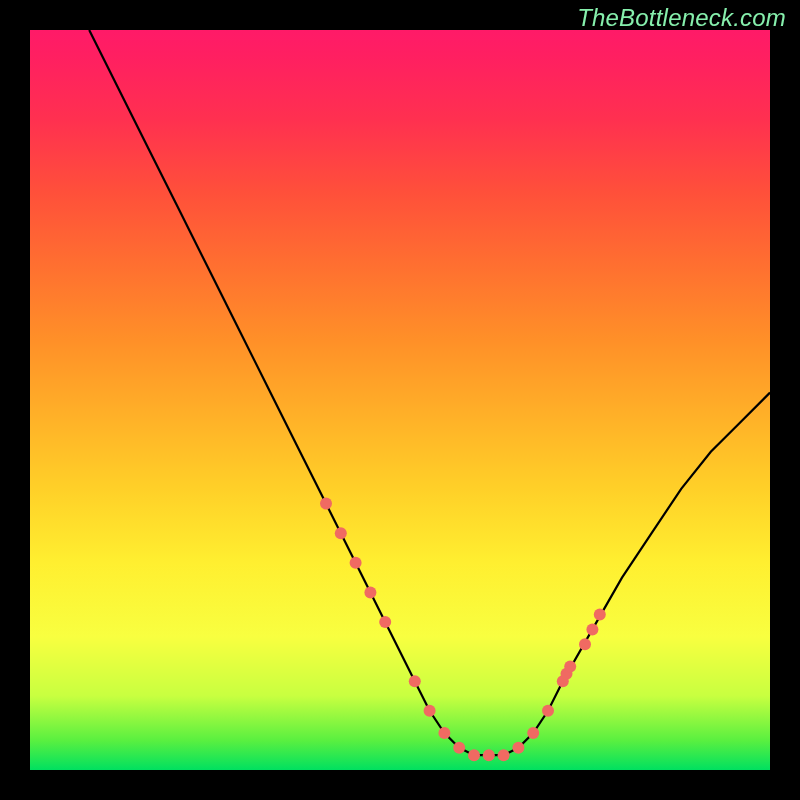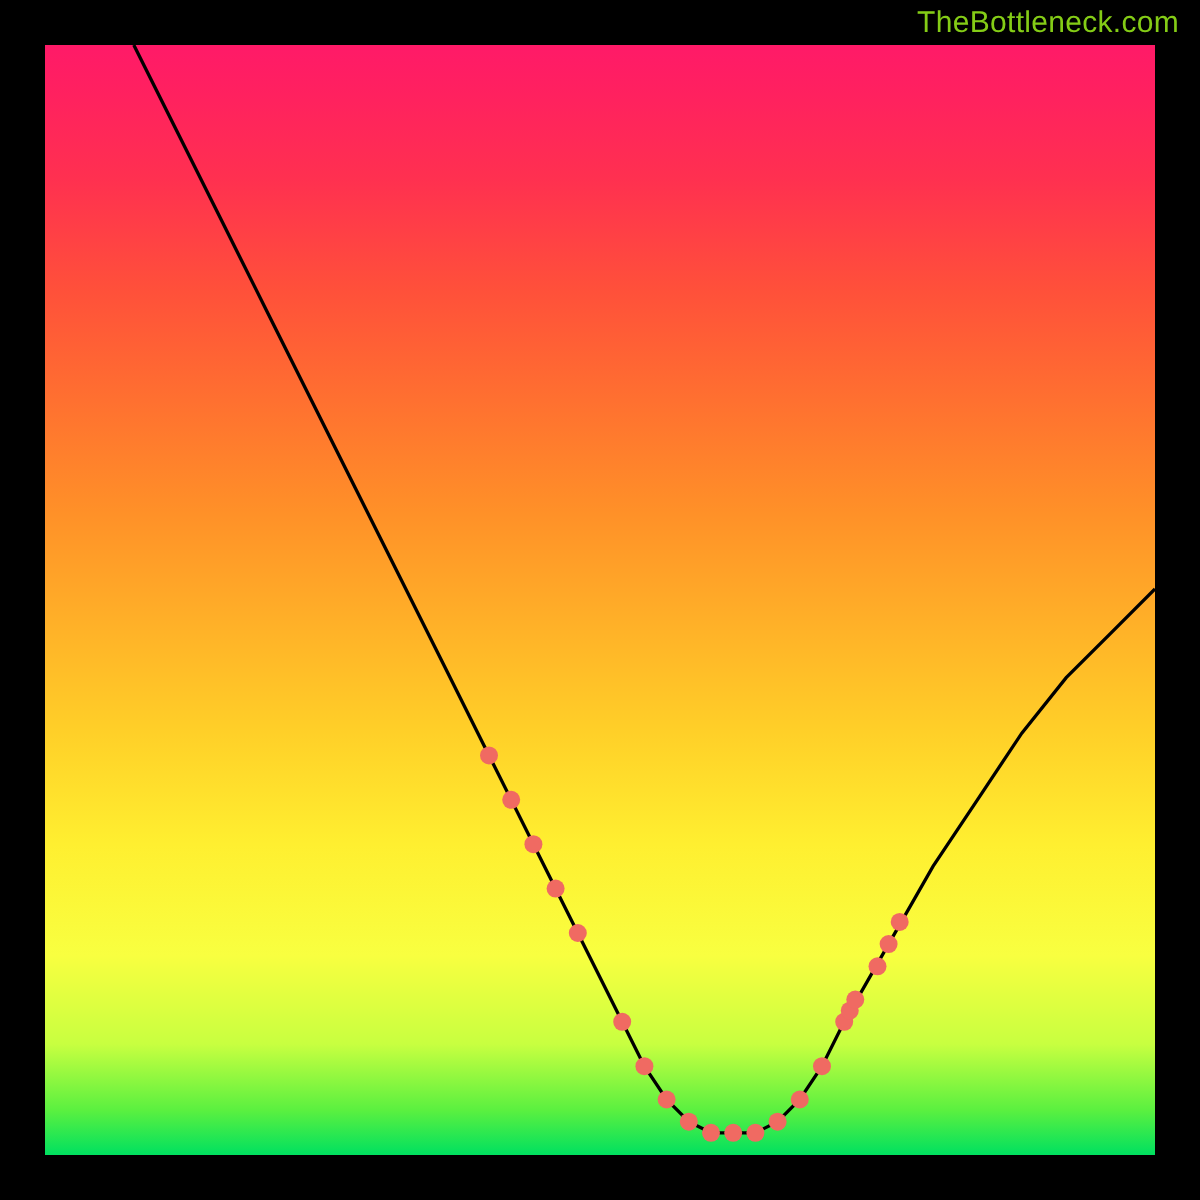--- a/index.html
+++ b/index.html
@@ -42,24 +42,25 @@
   .plot svg {
     position: absolute;
     inset: 0;
     width: 740px;
     height: 740px;
   }
   .attribution {
     position: absolute;
     top: 4px;
     right: 14px;
-    color: #84cc16;
-    font-size: 20px;
+    color: #86efac;
+    font-size: 24px;
     letter-spacing: 0.2px;
     pointer-events: none;
+    font-style: italic;
   }
 </style>
 </head>
 <body>
 
 <div class="frame">
   <div class="plot">
     <svg viewBox="0 0 740 740" preserveAspectRatio="none">
       <path id="curve-path" fill="none" stroke="#000000" stroke-width="2.2" d="M59.2 0.0 L88.8 59.2 L118.4 118.4 L148.0 177.6 L177.6 236.8 L207.2 296.0 L236.8 355.2 L266.4 414.4 L296.0 473.6 L325.6 532.8 L355.2 592.0 L384.8 651.2 L399.6 680.8 L414.4 703.0 L429.2 717.8 L444.0 725.2 L458.8 725.2 L473.6 725.2 L488.4 717.8 L503.2 703.0 L518.0 680.8 L532.8 651.2 L562.4 599.4 L592.0 547.6 L621.6 503.2 L651.2 458.8 L680.8 421.8 L710.4 392.2 L740.0 362.6"></path>
       <g id="markers-group">

